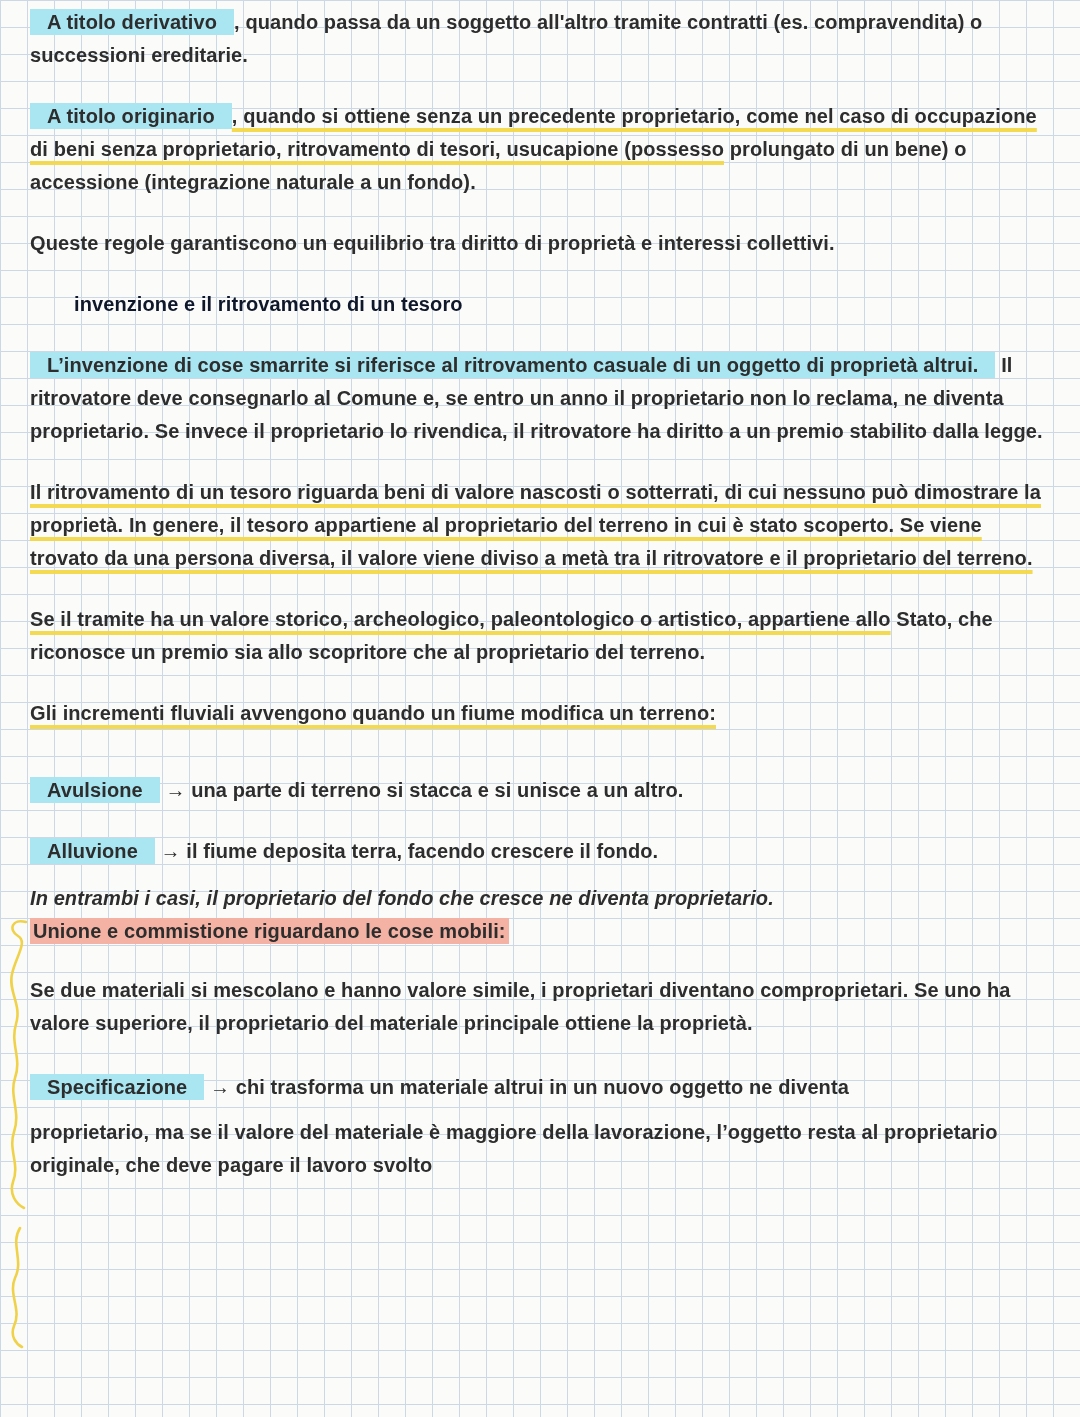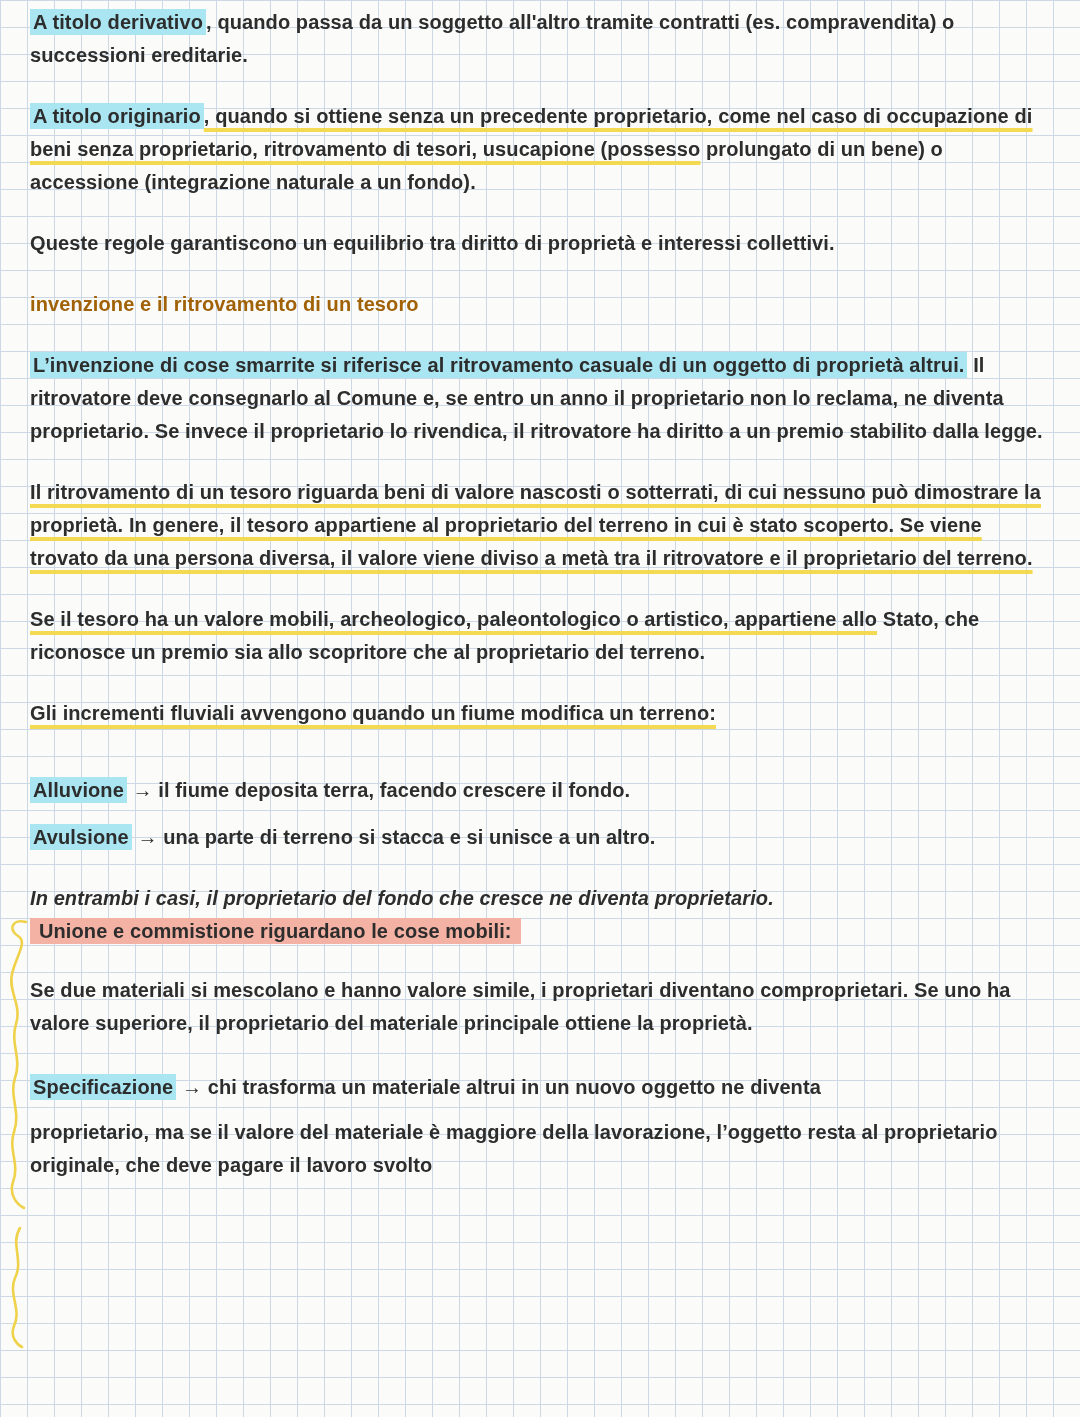--- a/index.html
+++ b/index.html
@@ -35,32 +35,33 @@
   
   [data-name="para-incrementi"]       { margin-bottom: 44px; }
   [data-name="para-alluvione"]        { margin-bottom: 14px; }
   [data-name="para-entrambi"]         { margin-bottom: 0; font-style: italic; }
   [data-name="para-unione-commistione"]{ margin-bottom: 26px; }
   [data-name="para-materiali"]        { margin-bottom: 31px; }
   [data-name="para-specificazione"]   { margin-bottom: 12px; }
 
   .hl-cyan {
     background-color: #a9e6f2;
-    padding: 2px 3px;
+    padding: 2px 17px;
     -webkit-box-decoration-break: clone;
     box-decoration-break: clone;
   }
   .hl-pink {
     background-color: #f4b2a4;
-    padding: 2px 9px;
+    padding: 2px 3px;
     -webkit-box-decoration-break: clone;
     box-decoration-break: clone;
   }
   .txt-red {
-    color: #a16207;
+    color: #0f172a;
+    margin-left: 44px;
   }
   .ul-yellow {
     text-decoration-line: underline;
     text-decoration-color: rgba(243, 215, 74, 0.95);
     text-decoration-thickness: 3.5px;
     text-underline-offset: 5px;
     text-decoration-skip-ink: none;
   }
   .margin-squiggle {
     position: absolute;
@@ -79,22 +80,22 @@
   <path d="M16 4 C6 20 20 36 11 54 C4 70 18 86 10 102 C6 112 12 120 18 123" stroke="#efd24a" stroke-width="2.6" stroke-linecap="round"></path>
 </svg>
 
 <div class="notes-content" data-name="notes-content">
     <p class="para" data-name="para-titolo-derivativo"><span class="hl-cyan" data-name="term-titolo-derivativo">A titolo derivativo</span><span data-name="text-segment">, quando passa da un soggetto all'altro tramite contratti (es. compravendita) o successioni ereditarie.</span></p>
     <p class="para" data-name="para-titolo-originario"><span class="hl-cyan" data-name="term-titolo-originario">A titolo originario</span><span class="ul-yellow" data-name="text-segment">, quando si ottiene senza un precedente proprietario, come nel caso di occupazione di beni senza proprietario, ritrovamento di tesori, usucapione (possesso</span><span data-name="text-segment"> prolungato di un bene) o accessione (integrazione naturale a un fondo).</span></p>
     <p class="para" data-name="para-equilibrio"><span data-name="text-segment">Queste regole garantiscono un equilibrio tra diritto di proprietà e interessi collettivi.</span></p>
     <p class="para" data-name="heading-invenzione"><span class="txt-red" data-name="section-heading">invenzione e il ritrovamento di un tesoro</span></p>
     <p class="para" data-name="para-invenzione"><span class="hl-cyan" data-name="term-invenzione">L’invenzione di cose smarrite si riferisce al ritrovamento casuale di un oggetto di proprietà altrui.</span><span data-name="text-segment"> Il ritrovatore deve consegnarlo al Comune e, se entro un anno il proprietario non lo reclama, ne diventa proprietario. Se invece il proprietario lo rivendica, il ritrovatore ha diritto a un premio stabilito dalla legge.</span></p>
     <p class="para" data-name="para-tesoro"><span class="ul-yellow" data-name="text-segment">Il ritrovamento di un tesoro riguarda beni di valore nascosti o sotterrati, di cui nessuno può dimostrare la proprietà. In genere, il tesoro appartiene al proprietario del terreno in cui è stato scoperto. Se viene trovato da una persona diversa, il valore viene diviso a metà tra il ritrovatore e il proprietario del terreno.</span></p>
-    <p class="para" data-name="para-tesoro-stato"><span class="ul-yellow" data-name="text-segment">Se il tesoro ha un valore mobili, archeologico, paleontologico o artistico, appartiene allo</span><span data-name="text-segment"> Stato, che riconosce un premio sia allo scopritore che al proprietario del terreno.</span></p>
+    <p class="para" data-name="para-tesoro-stato"><span class="ul-yellow" data-name="text-segment">Se il tramite ha un valore storico, archeologico, paleontologico o artistico, appartiene allo</span><span data-name="text-segment"> Stato, che riconosce un premio sia allo scopritore che al proprietario del terreno.</span></p>
     <p class="para" data-name="para-incrementi"><span class="ul-yellow" data-name="text-segment">Gli incrementi fluviali avvengono quando un fiume modifica un terreno:</span></p>
+    <p class="para" data-name="para-avulsione"><span class="hl-cyan" data-name="term-avulsione">Avulsione</span><span data-name="text-segment"> → una parte di terreno si stacca e si unisce a un altro.</span></p>
     <p class="para" data-name="para-alluvione"><span class="hl-cyan" data-name="term-alluvione">Alluvione</span><span data-name="text-segment"> → il fiume deposita terra, facendo crescere il fondo.</span></p>
-    <p class="para" data-name="para-avulsione"><span class="hl-cyan" data-name="term-avulsione">Avulsione</span><span data-name="text-segment"> → una parte di terreno si stacca e si unisce a un altro.</span></p>
     <p class="para" data-name="para-entrambi"><span data-name="text-segment">In entrambi i casi, il proprietario del fondo che cresce ne diventa proprietario.</span></p>
     <p class="para" data-name="para-unione-commistione"><span class="hl-pink" data-name="term-unione-commistione">Unione e commistione riguardano le cose mobili:</span></p>
     <p class="para" data-name="para-materiali"><span data-name="text-segment">Se due materiali si mescolano e hanno valore simile, i proprietari diventano comproprietari. Se uno ha valore superiore, il proprietario del materiale principale ottiene la proprietà.</span></p>
     <p class="para" data-name="para-specificazione"><span class="hl-cyan" data-name="term-specificazione">Specificazione</span><span data-name="text-segment"> → chi trasforma un materiale altrui in un nuovo oggetto ne diventa</span></p>
     <p class="para" data-name="para-specificazione-cont"><span data-name="text-segment">proprietario, ma se il valore del materiale è maggiore della lavorazione, l’oggetto resta al proprietario originale, che deve pagare il lavoro svolto</span></p>
   </div>
 
 </body></html>

